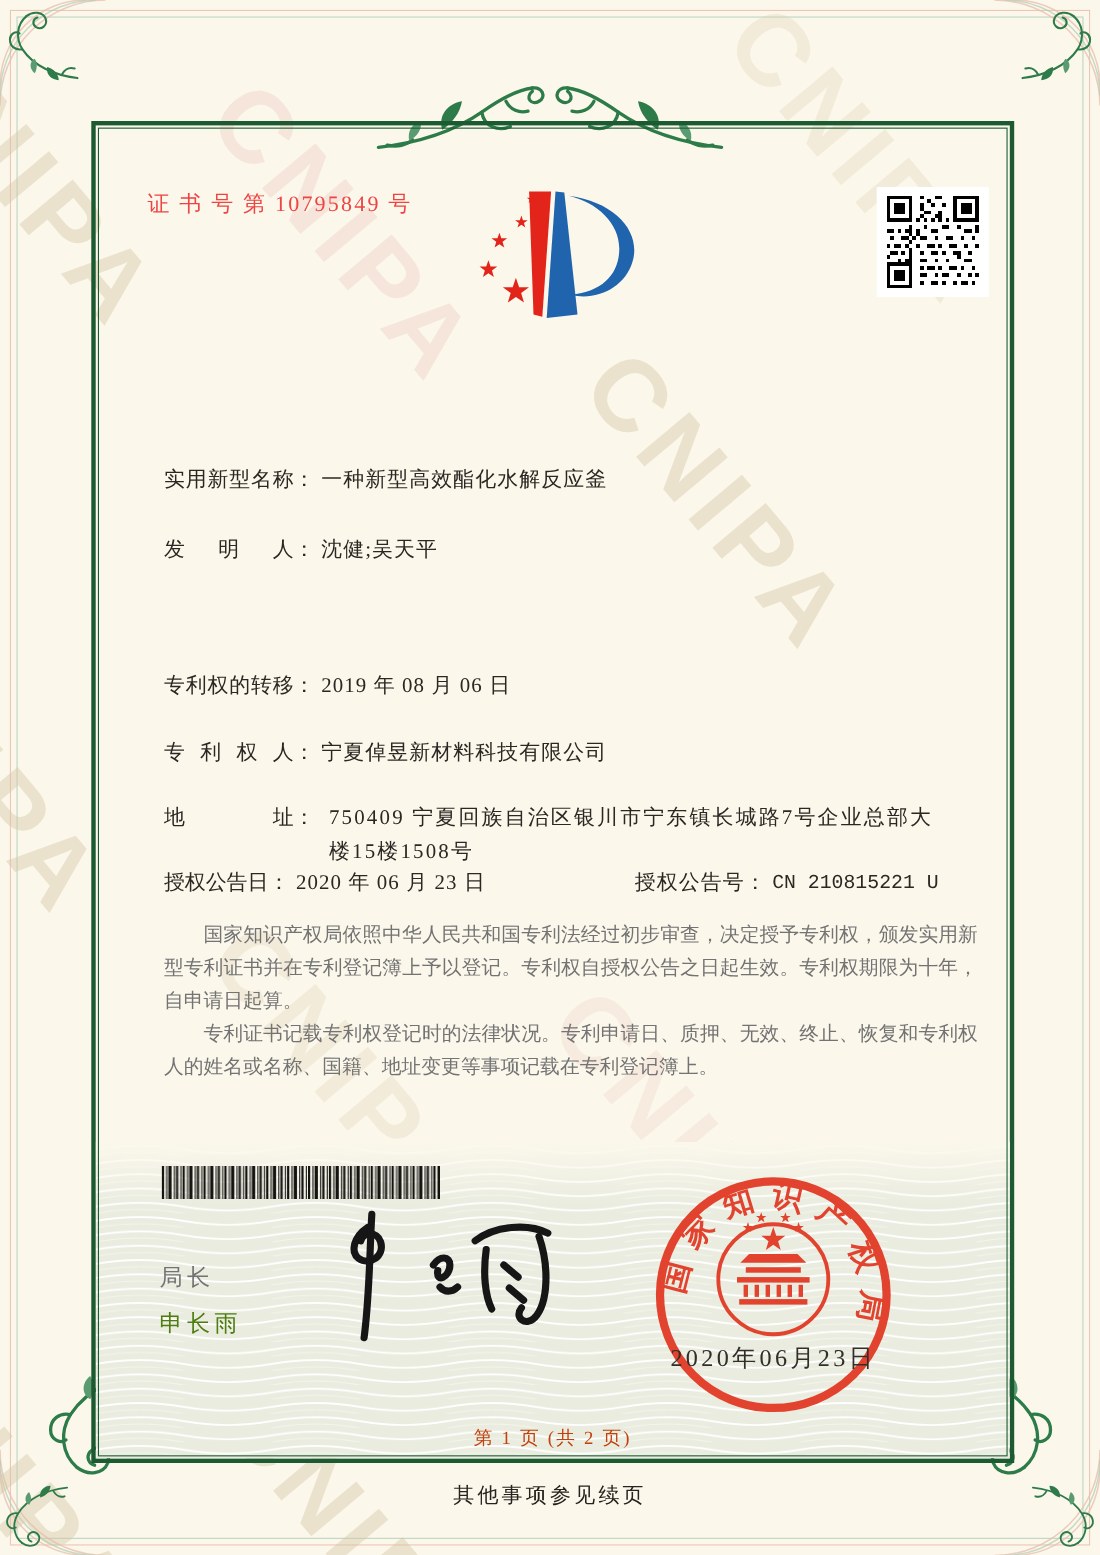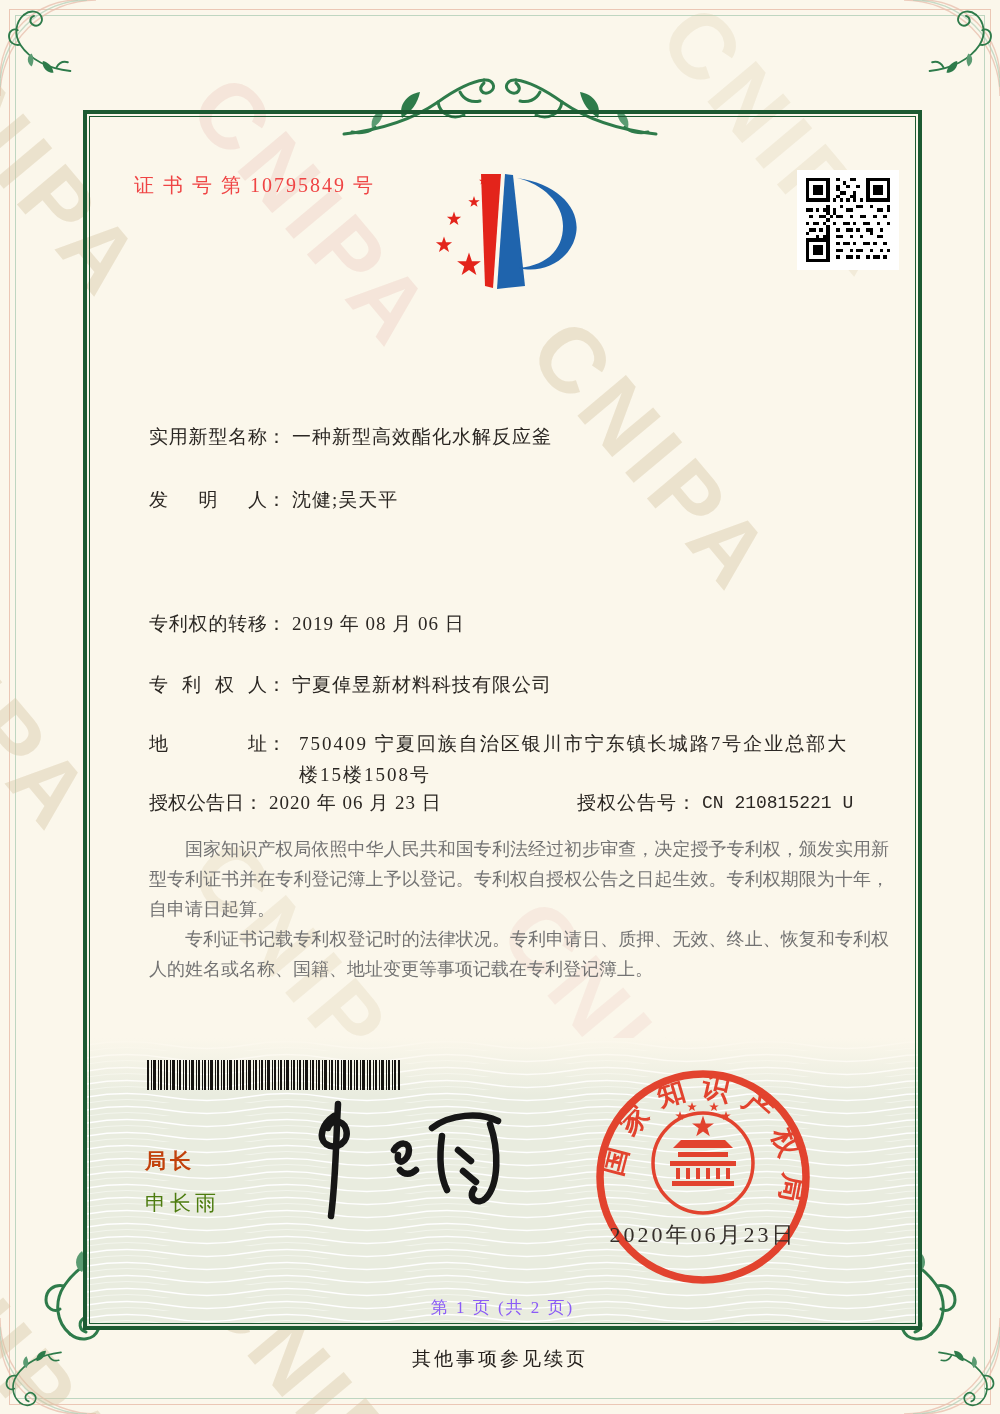--- a/index.html
+++ b/index.html
@@ -38,27 +38,27 @@
   .colon{display:inline-block;vertical-align:top;}
   .val{display:inline-block;margin-left:6px;vertical-align:top;letter-spacing:1px;}
   .val.mono{font-family:"Liberation Mono","DejaVu Sans Mono",monospace;font-size:18px;letter-spacing:0;position:relative;top:1px;}
   .val.addr{width:562px;letter-spacing:2px;margin-left:13px;}
   .grant-no{position:absolute;left:428px;top:0;white-space:nowrap;}
   .grant-no .lbl2{letter-spacing:1px;}
   .paras{position:absolute;left:62px;top:720px;width:740px;font-size:18px;line-height:30px;
          text-align:justify;color:#737373;}
   .paras p{margin:0;text-indent:2em;}
   .barcode{position:absolute;left:60px;top:946px;}
-  .director-title{position:absolute;left:58px;top:1033px;font-size:21px;letter-spacing:4px;color:#c2410c;font-weight:bold;}
+  .director-title{position:absolute;left:58px;top:1033px;font-size:21px;letter-spacing:4px;color:#737373;}
   .director-name{position:absolute;left:58px;top:1075px;font-size:21px;letter-spacing:4px;color:#4d7c0f;}
   .sig{position:absolute;left:195px;top:982px;}
   .seal{position:absolute;left:505px;top:952px;opacity:.95;}
   .seal text{font-family:"Liberation Serif","DejaVu Serif",serif;}
   .page-info{position:absolute;left:0;top:1182px;width:100%;text-align:center;
-             font-size:17px;letter-spacing:2px;color:#8b5cf6;}
+             font-size:17px;letter-spacing:2px;color:#c2410c;}
   .note{position:absolute;left:0;top:1346px;width:100%;text-align:center;
         font-size:19px;letter-spacing:3px;color:#26221e;}
   .deco{position:absolute;pointer-events:none;}
 </style>
 </head>
 <body>
 
 <svg width="0" height="0" style="position:absolute" aria-hidden="true">
   <defs>
     <path id="star5" d="M0,-10 L2.35,-3.09 9.51,-3.09 3.8,1.18 5.88,8.09 0,4 -5.88,8.09 -3.8,1.18 -9.51,-3.09 -2.35,-3.09 Z"></path>

